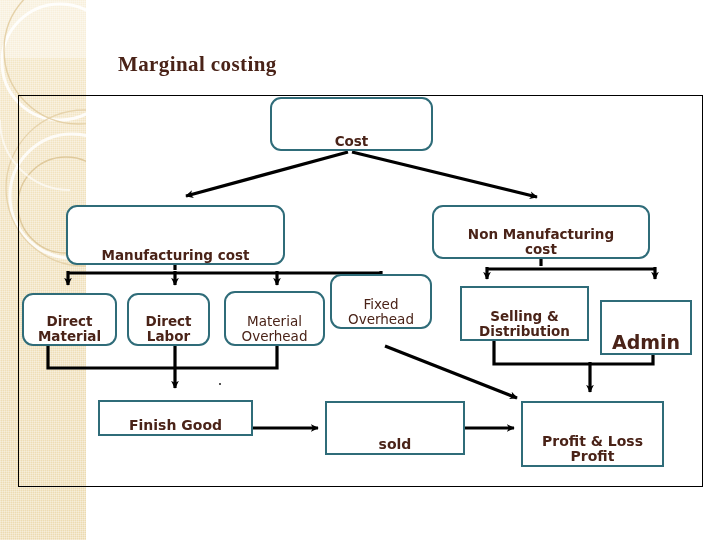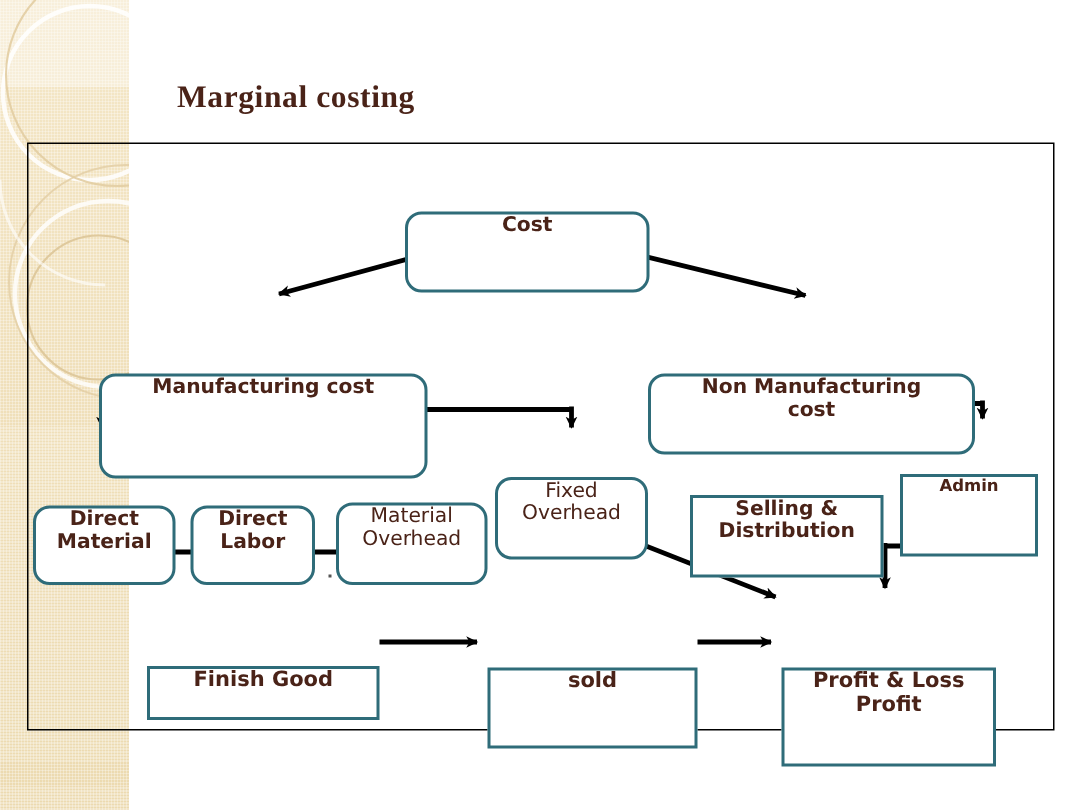--- a/index.html
+++ b/index.html
@@ -43,38 +43,38 @@
 
   
   .wires{position:absolute;left:0;top:0;width:720px;height:540px;z-index:3;}
 
   
   .node{
     position:absolute;z-index:4;box-sizing:border-box;
     background:#ffffff;
     border:2px solid #2f6c79;
     color:#4a2318;
-    display:flex;align-items:flex-start;justify-content:center;text-align:center;
-    font-weight:bold;line-height:1.12;margin-top:44px;
+    display:flex;align-items:flex-end;justify-content:center;text-align:center;
+    font-weight:bold;line-height:1.12;
   }
   .node.round{border-radius:11px;}
   .node.sq{border-radius:0;border-width:2px;}
   .node span{display:block;padding:0 4px;}
 
   .n-cost{left:270px;top:97px;width:163px;height:54px;font-size:13.5px;}
-  .n-mfg{left:66px;top:205px;width:219px;height:70px;font-size:13.5px;}
+  .n-mfg{left:66px;top:205px;width:219px;height:60px;font-size:13.5px;}
   .n-nonmfg{left:432px;top:205px;width:218px;height:54px;font-size:13.5px;}
 
   .n-dm{left:22px;top:293px;width:95px;height:53px;font-size:13.5px;}
   .n-dl{left:127px;top:293px;width:83px;height:53px;font-size:13.5px;}
   .n-vo{left:224px;top:291px;width:101px;height:55px;font-size:13.5px;font-weight:normal;}
   .n-fo{left:330px;top:274px;width:102px;height:55px;font-size:13.5px;font-weight:normal;}
 
   .n-sd{left:460px;top:286px;width:129px;height:55px;font-size:13.5px;}
-  .n-admin{left:600px;top:272px;width:92px;height:55px;font-size:11px;}
+  .n-admin{left:600px;top:300px;width:92px;height:55px;font-size:19px;}
 
   .n-fg{left:98px;top:400px;width:155px;height:36px;font-size:14px;}
   .n-cgs{left:325px;top:401px;width:140px;height:54px;font-size:14px;}
   .n-pl{left:521px;top:401px;width:143px;height:66px;font-size:14px;}
 
   .dot{position:absolute;left:219px;top:383px;width:2px;height:2px;background:#555;z-index:4;}
 </style>
 </head>
 <body>
 

